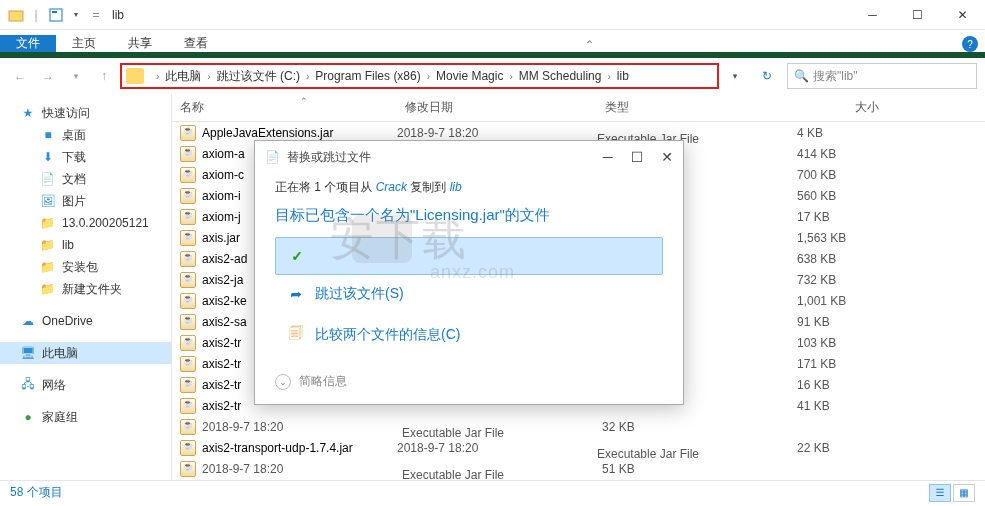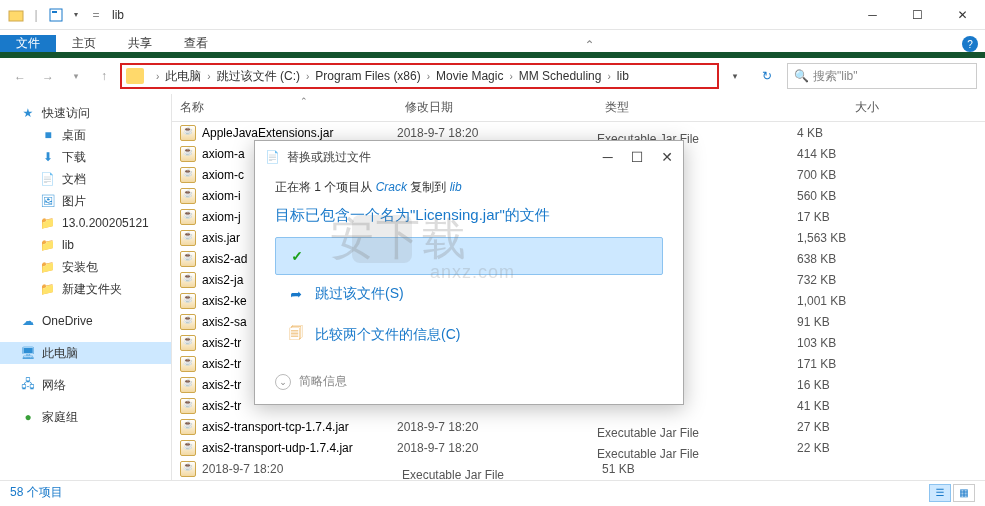--- a/index.html
+++ b/index.html
@@ -310,24 +310,23 @@
         </div>
         <div class="row">
           <div class="fico"></div>
     <span class="fname">axis2-tr</span>
     <span class="fdate"></span>
     <span class="ftype"></span>
     <span class="fsize">41 KB</span>
         </div>
         <div class="row">
           <div class="fico"></div>
-    <span class="fname">axis2-transport-tcp-1.7.4.jar</span>
     <span class="fdate">2018-9-7 18:20</span>
     <span class="ftype">Executable Jar File</span>
-    <span class="fsize">27 KB</span>
+    <span class="fsize">32 KB</span>
         </div>
         <div class="row">
           <div class="fico"></div>
     <span class="fname">axis2-transport-udp-1.7.4.jar</span>
     <span class="fdate">2018-9-7 18:20</span>
     <span class="ftype">Executable Jar File</span>
     <span class="fsize">22 KB</span>
         </div>
         <div class="row">
           <div class="fico"></div>

